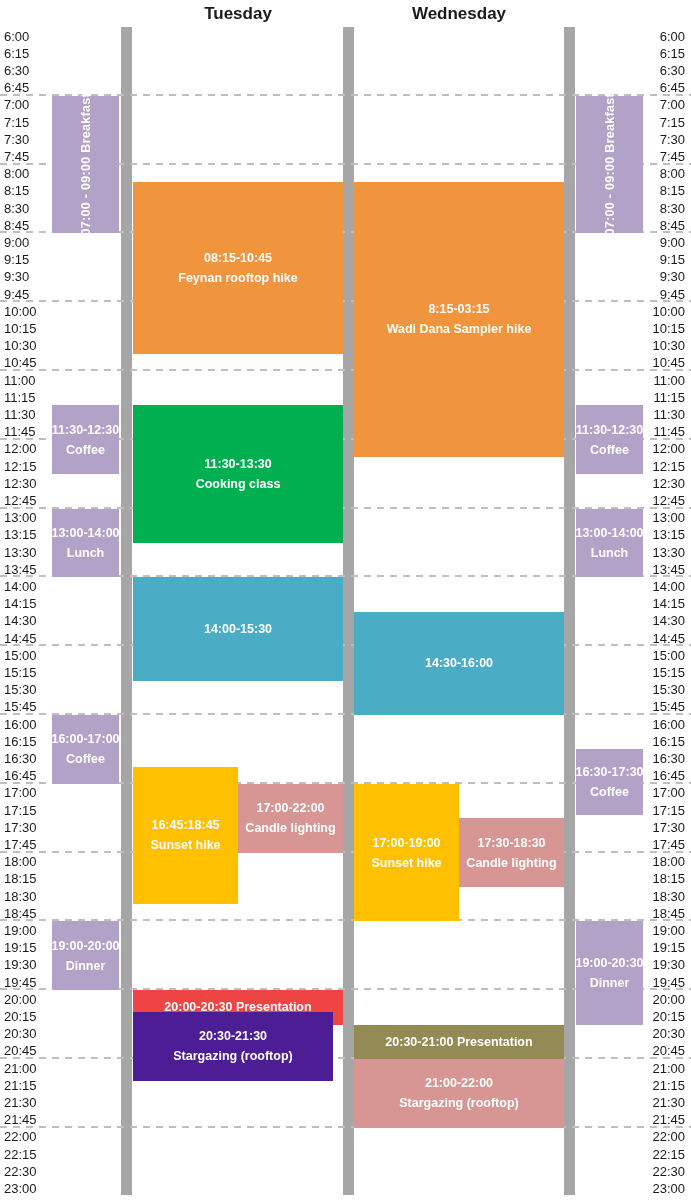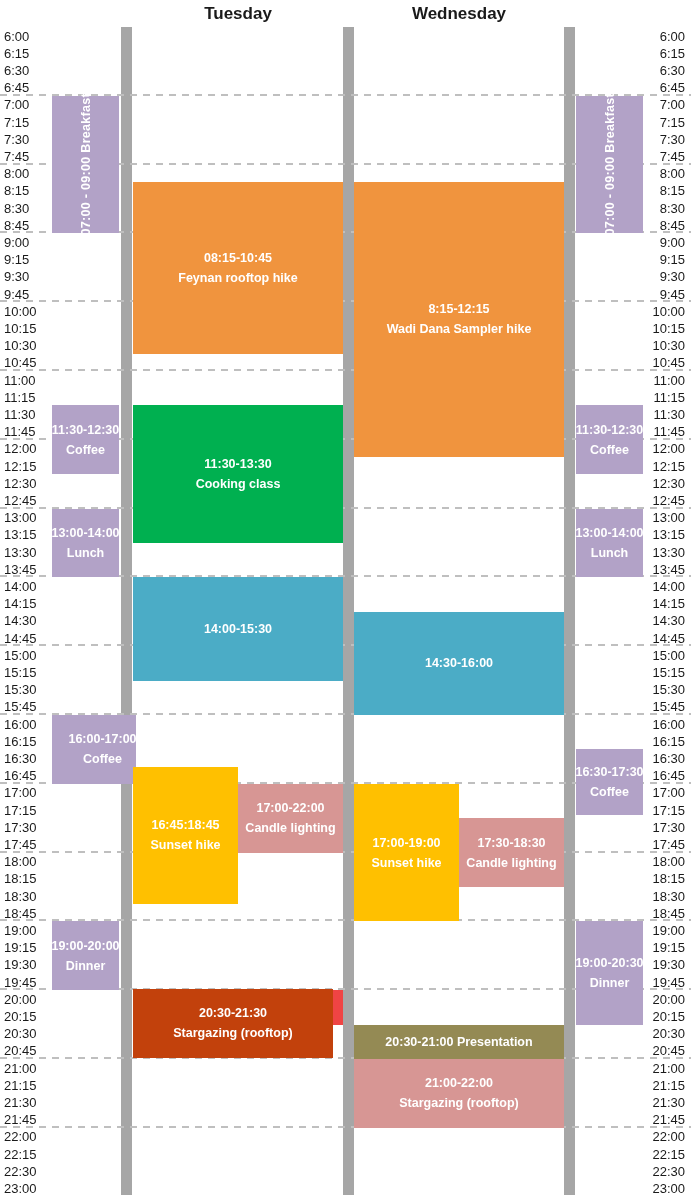--- a/index.html
+++ b/index.html
@@ -209,21 +209,21 @@
         <div class="line">07:00 - 09:00 Breakfast</div>
       </div>
       <div class="block" style="left: 52px; width: 67px; top: 405.4px; height: 68.8px; background: rgb(178, 162, 199);">
         <div class="line">11:30-12:30</div>
         <div class="line">Coffee</div>
       </div>
       <div class="block" style="left: 52px; width: 67px; top: 508.6px; height: 68.8px; background: rgb(178, 162, 199);">
         <div class="line">13:00-14:00</div>
         <div class="line">Lunch</div>
       </div>
-      <div class="block" style="left: 52px; width: 67px; top: 715px; height: 68.8px; background: rgb(178, 162, 199); padding-left: 17px;">
+      <div class="block" style="left: 52px; width: 67px; top: 715px; height: 68.8px; background: rgb(178, 162, 199);">
         <div class="line">16:00-17:00</div>
         <div class="line">Coffee</div>
       </div>
       <div class="block" style="left: 52px; width: 67px; top: 921.4px; height: 68.8px; background: rgb(178, 162, 199);">
         <div class="line">19:00-20:00</div>
         <div class="line">Dinner</div>
       </div>
       <div class="block" style="left: 133px; width: 210px; top: 181.8px; height: 172px; background: rgb(240, 148, 62);">
         <div class="line">08:15-10:45</div>
         <div class="line">Feynan rooftop hike</div>
@@ -239,26 +239,26 @@
         <div class="line">16:45:18:45</div>
         <div class="line">Sunset hike</div>
       </div>
       <div class="block" style="left: 238px; width: 105px; top: 783.8px; height: 68.8px; background: rgb(215, 150, 148);">
         <div class="line">17:00-22:00</div>
         <div class="line">Candle lighting</div>
       </div>
       <div class="block" style="left: 133px; width: 210px; top: 990.2px; height: 34.4px; background: #ef4444; text-align: center;">
         <div class="line">20:00-20:30 Presentation</div>
       </div>
-      <div class="block" style="left: 133px; width: 200px; top: 989px; height: 68.8px; background: #c2410c;">
+      <div class="block" style="left: 133px; width: 200px; top: 1012px; height: 68.8px; background: #4c1d95;">
         <div class="line">20:30-21:30</div>
         <div class="line">Stargazing (rooftop)</div>
       </div>
       <div class="block" style="left: 354px; width: 210px; top: 181.8px; height: 275.2px; background: rgb(240, 148, 62);">
-        <div class="line">8:15-12:15</div>
+        <div class="line">8:15-03:15</div>
         <div class="line">Wadi Dana Sampler hike</div>
       </div>
       <div class="block" style="left: 354px; width: 210px; top: 611.8px; height: 103.2px; background: rgb(75, 172, 198);">
         <div class="line">14:30-16:00</div>
       </div>
       <div class="block" style="left: 354px; width: 105px; top: 783.8px; height: 137.6px; background: rgb(255, 192, 0);">
         <div class="line">17:00-19:00</div>
         <div class="line">Sunset hike</div>
       </div>
       <div class="block" style="left: 459px; width: 105px; top: 818.2px; height: 68.8px; background: rgb(215, 150, 148);">

